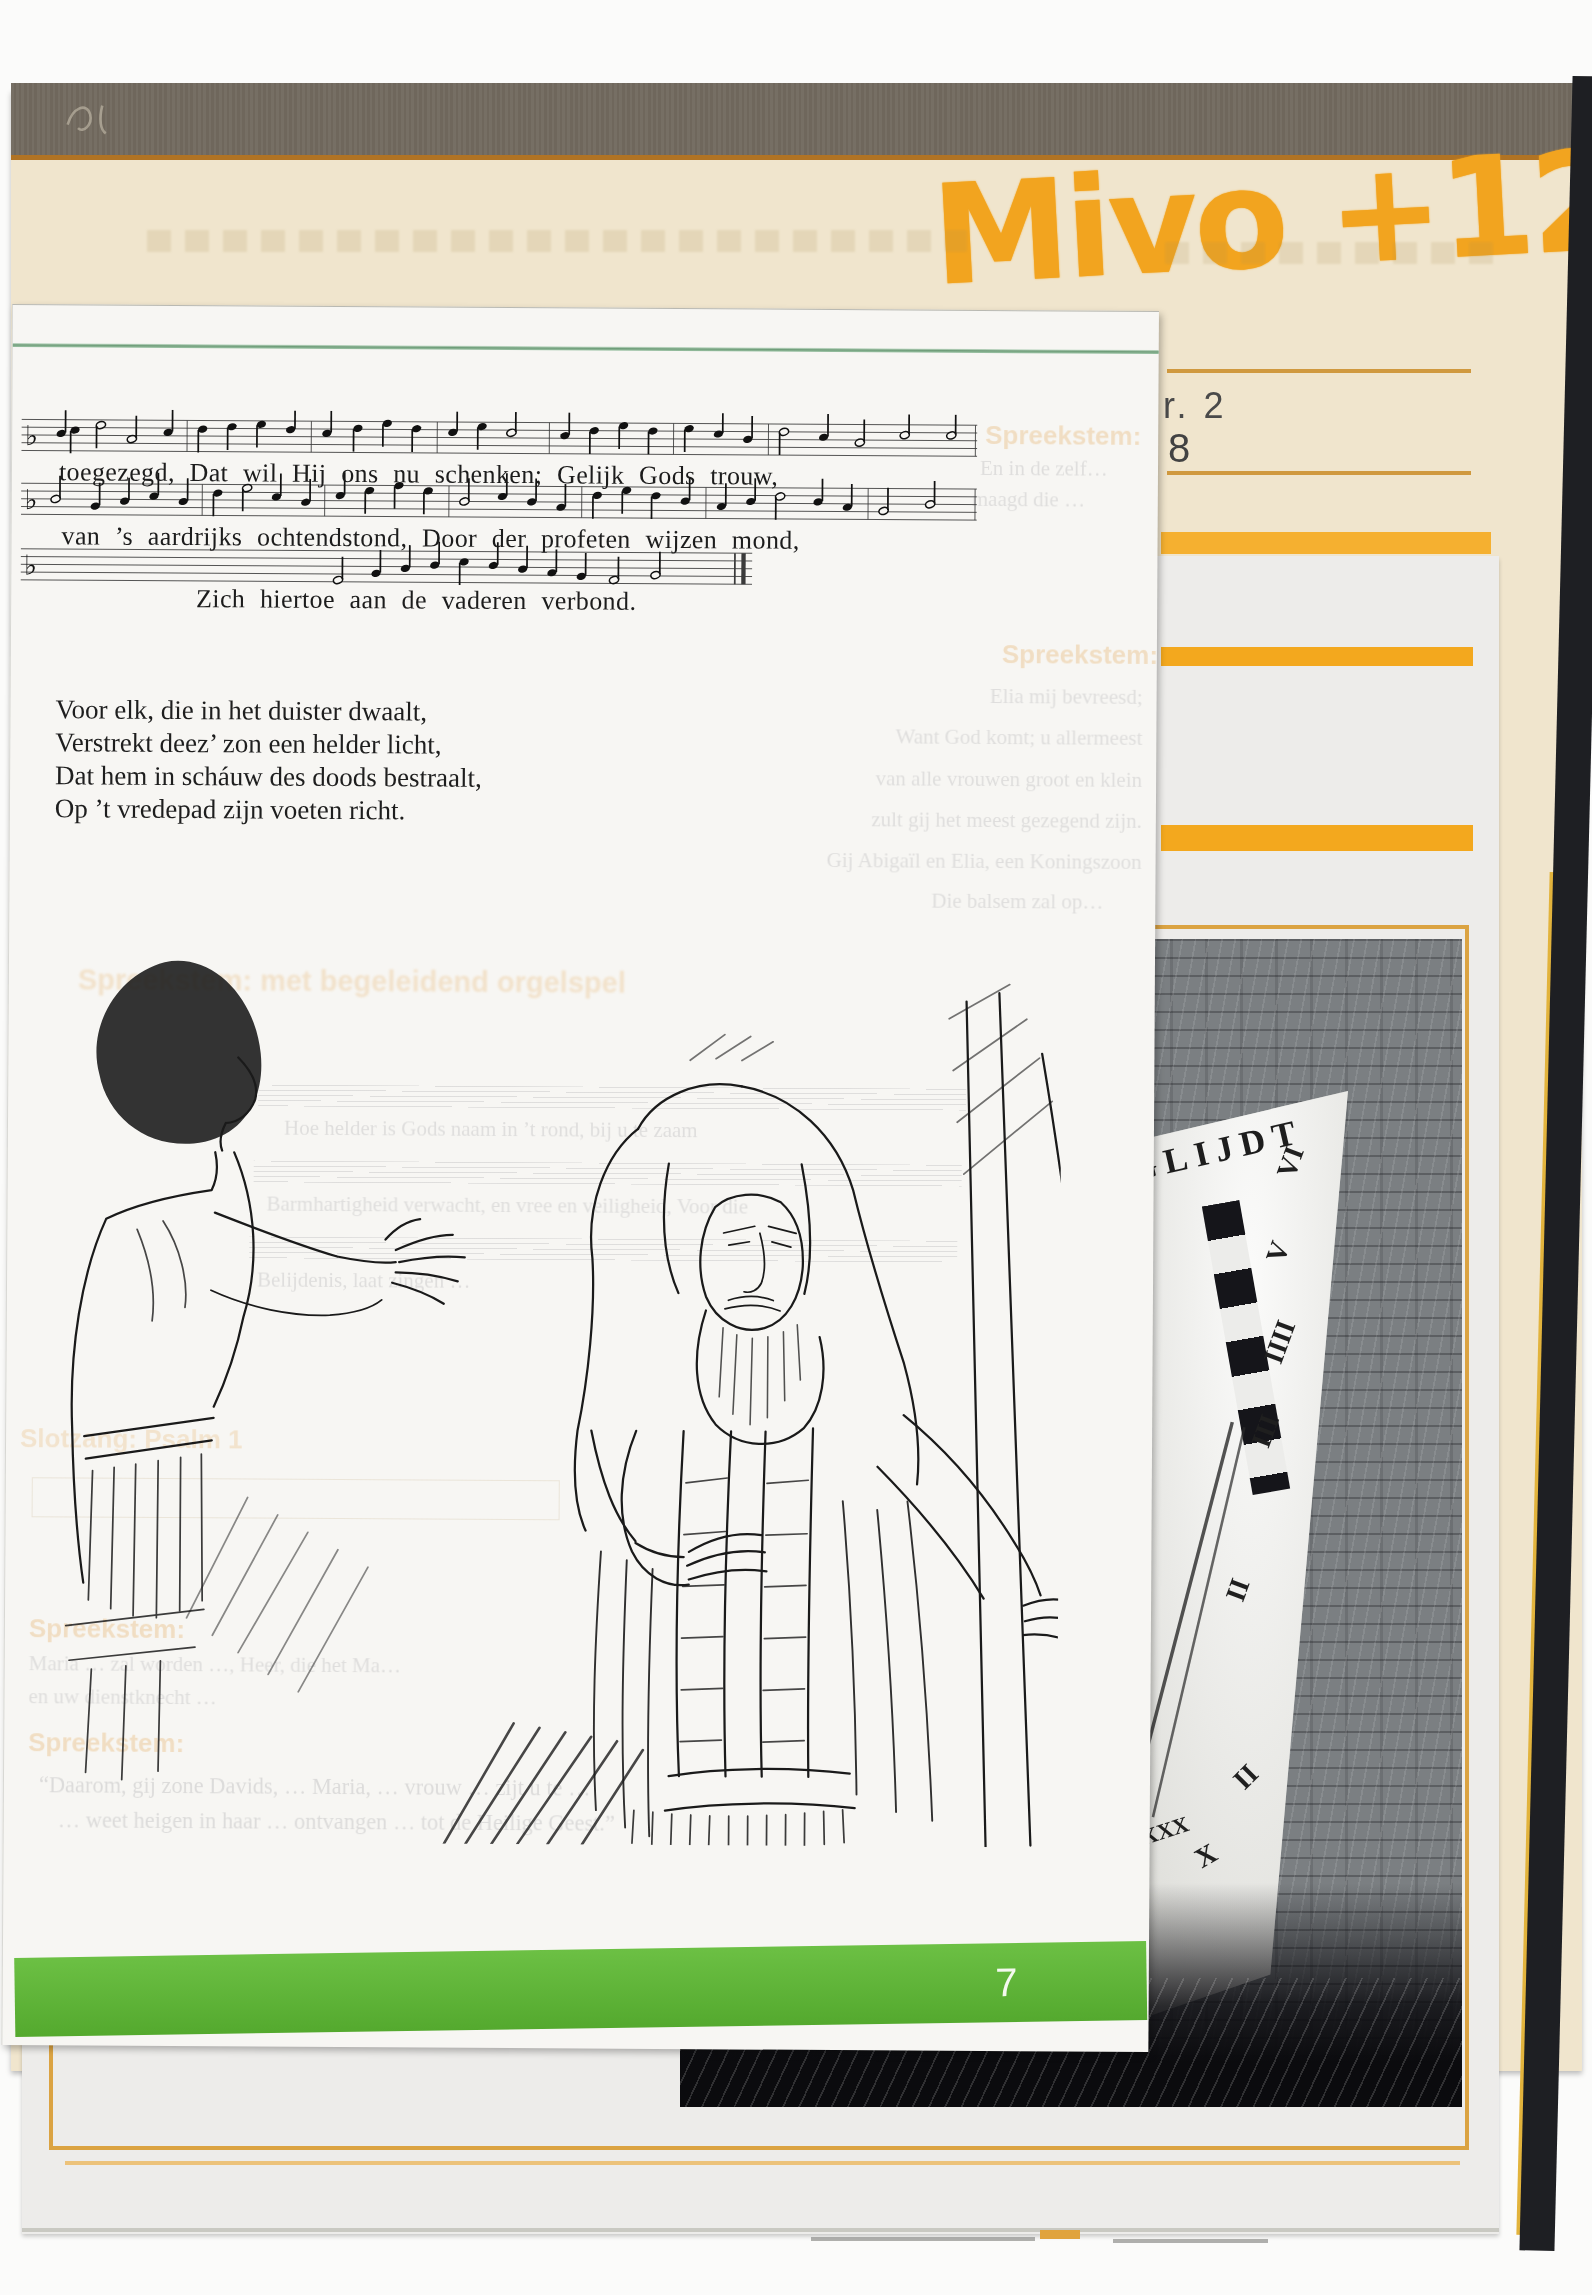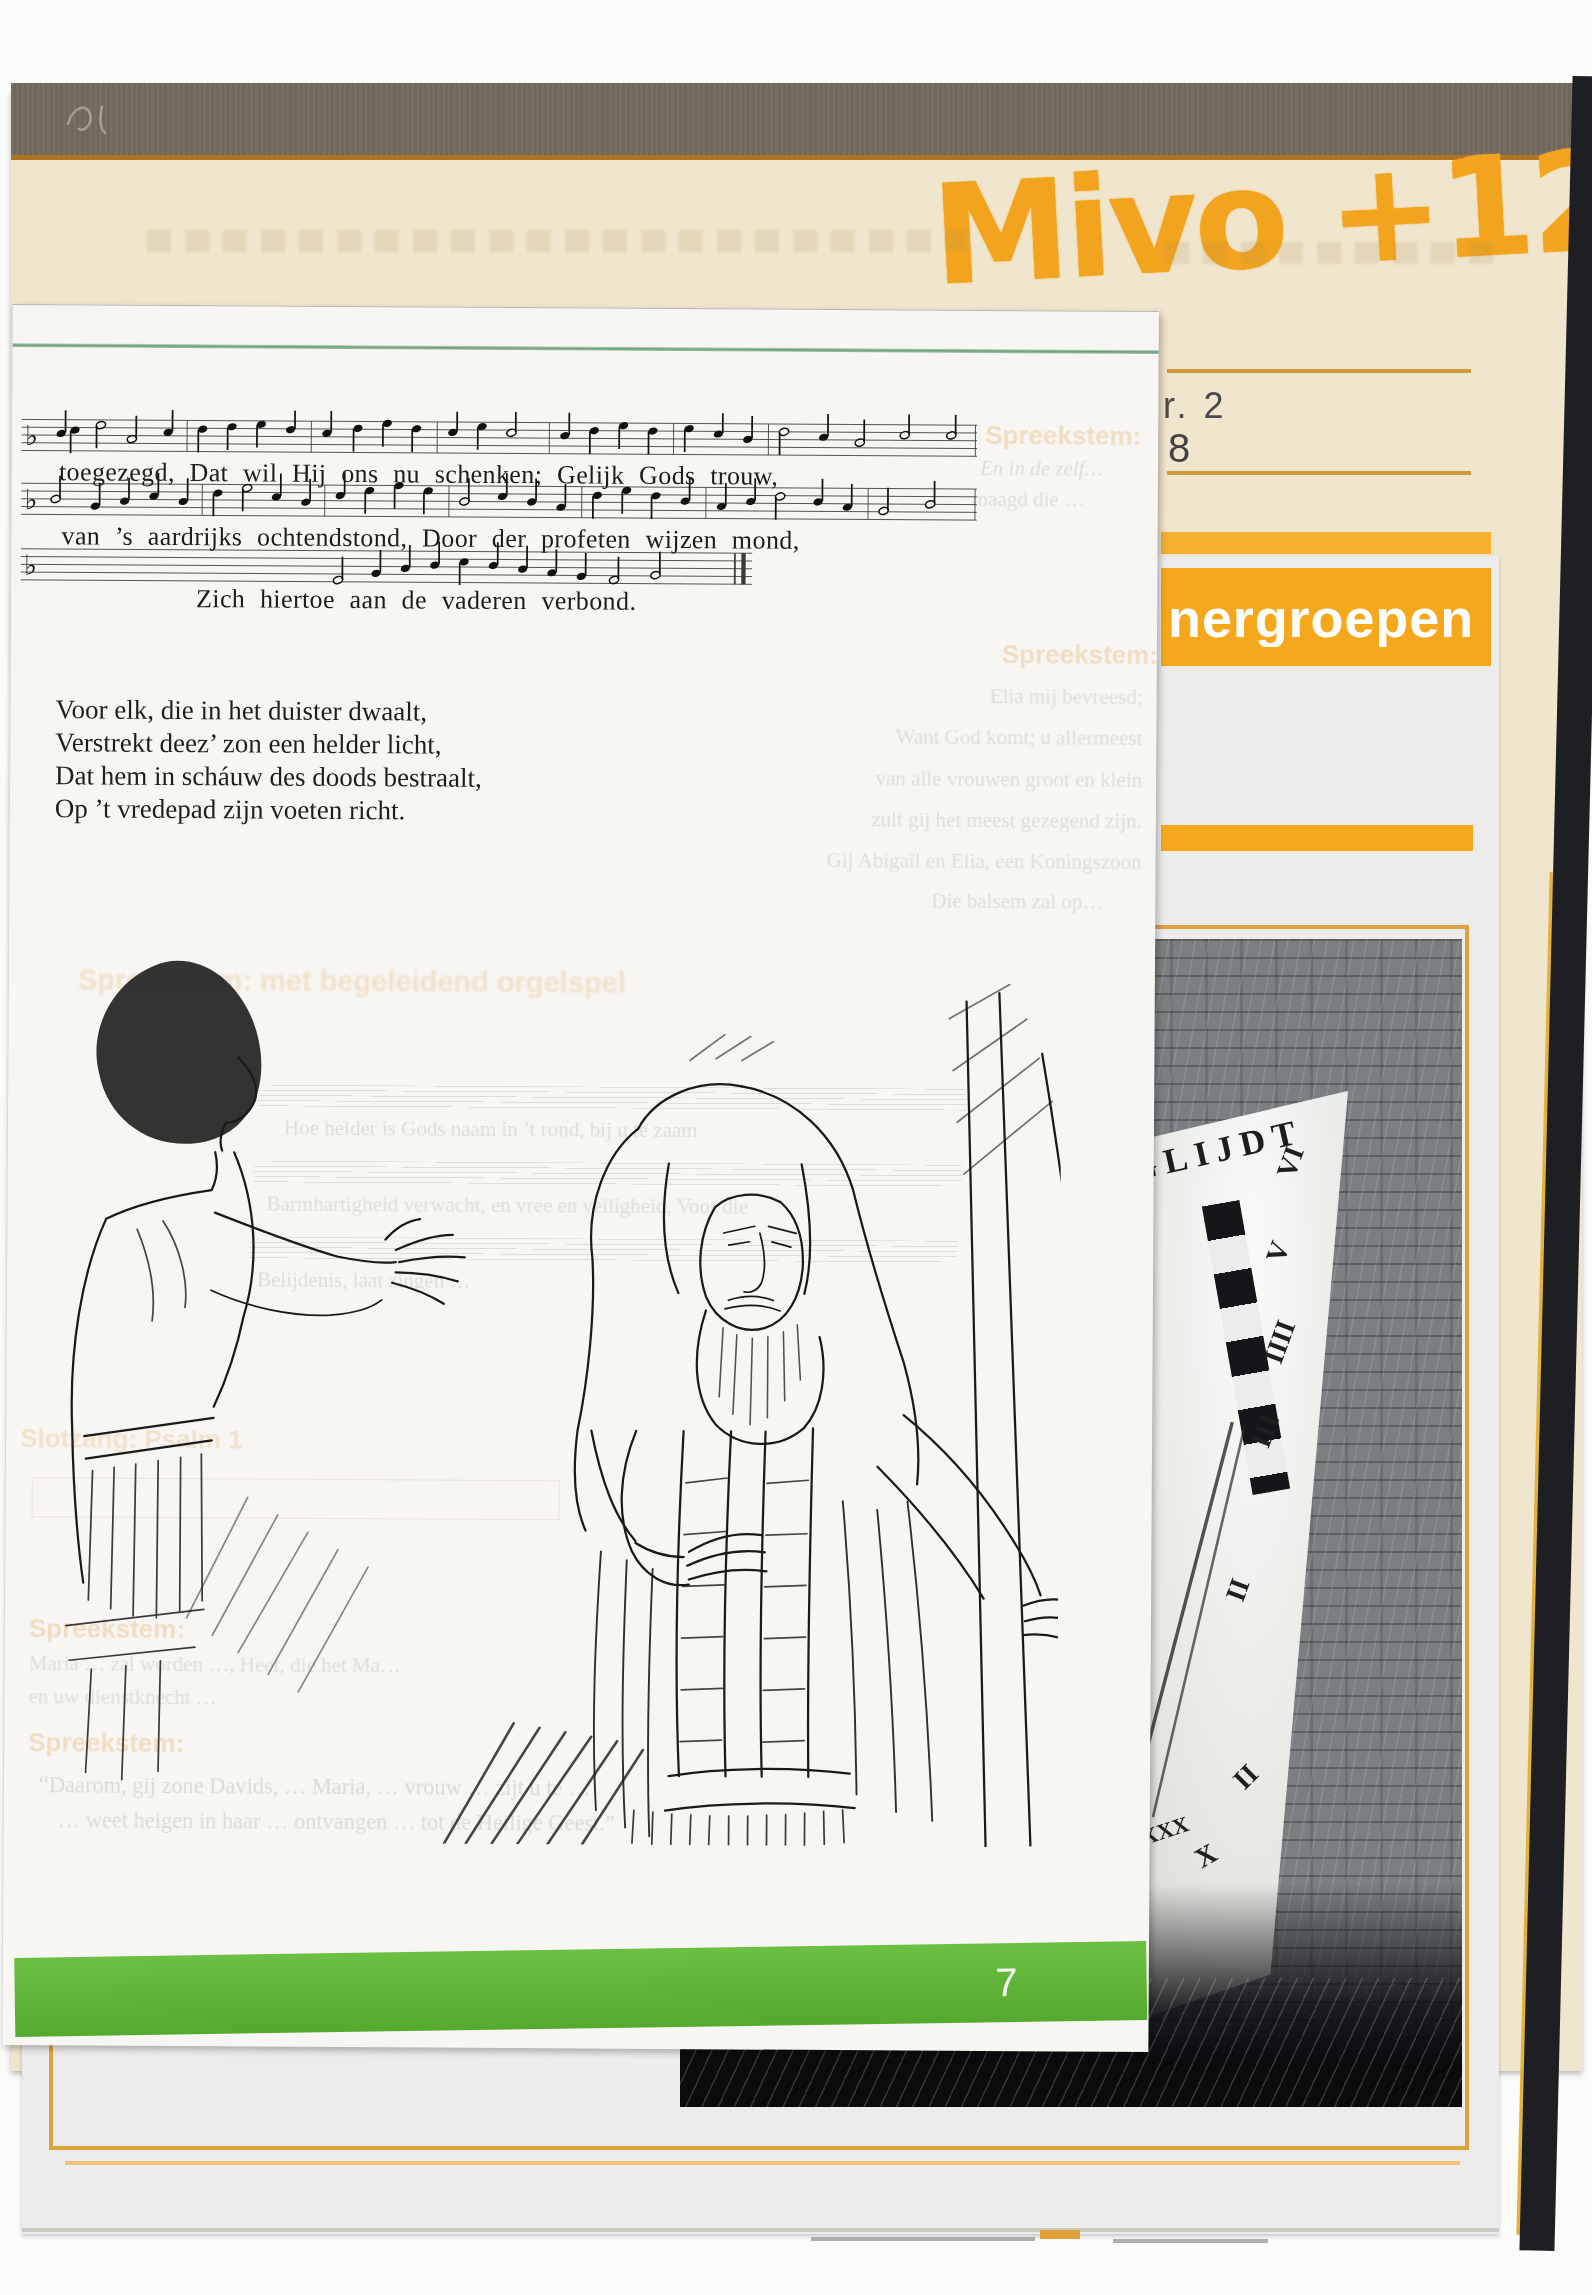--- a/index.html
+++ b/index.html
@@ -111,23 +111,20 @@
   <div class="t" id="mivo-logo">Mivo +12</div>
   <div class="abs ghost-blobs" style="left:147px;top:230px;width:820px;"></div>
   <div class="abs ghost-blobs" style="left:1165px;top:242px;width:328px;"></div>
   <div class="abs orange-rule" style="left:1167px;top:369px;width:304px;"></div>
   <div class="t" id="issue-no">r. 2</div>
   <div class="t" id="issue-year">8</div>
   <div class="abs orange-rule" style="left:1167px;top:471px;width:304px;"></div>
 
   <div class="abs" id="mid-page"></div>
   <div class="abs" id="small-orange-band"></div>
-  <div class="abs" id="banner">
-    <div class="t" id="banner-label">nergroepen</div>
-  </div>
   <div class="abs" id="headline-bar-top"></div>
   <div class="abs" id="headline-bar-bottom"></div>
 
   <div class="abs" id="orange-frame"></div>
 
   <div class="abs" id="photo">
     <div class="abs" id="dial">
       <div class="abs" id="dial-left-edge"></div>
       <div class="t" id="dial-inscription">GLIJDT</div>
       <div class="abs" id="gnomon"></div>
@@ -293,21 +290,21 @@
     <div class="lyric" style="left:129px;top:278px;width:552px;text-align:center;">Zich hiertoe aan de vaderen verbond.</div>
 
     <div class="abs" id="poem">
       <div class="poem-line">Voor elk, die in het duister dwaalt,</div>
       <div class="poem-line">Verstrekt deez’ zon een helder licht,</div>
       <div class="poem-line">Dat hem in scháuw des doods bestraalt,</div>
       <div class="poem-line">Op ’t vredepad zijn voeten richt.</div>
     </div>
 
     <div class="gh-head" style="left:973px;top:109px;">Spreekstem:</div>
-    <div class="gh-line" style="left:968px;top:145px;font-style:italic;">En in de zelf…</div>
+    <div class="gh-line" style="left:968px;top:145px;">En in de zelf…</div>
     <div class="gh-line" style="left:960px;top:176px;">maagd die …</div>
     <div class="gh-head" style="left:991px;top:328px;">Spreekstem:</div>
     <div class="gh-line" style="right:14px;top:373px;">Elia mij bevreesd;</div>
     <div class="gh-line" style="right:14px;top:414px;">Want God komt; u allermeest</div>
     <div class="gh-line" style="right:14px;top:456px;">van alle vrouwen groot en klein</div>
     <div class="gh-line" style="right:14px;top:497px;">zult gij het meest gezegend zijn.</div>
     <div class="gh-line" style="right:14px;top:538px;">Gij Abigaïl en Elia, een Koningszoon</div>
     <div class="gh-line" style="right:52px;top:578px;">Die balsem zal op…</div>
 
     <div class="gh-head" style="left:69px;top:658px;font-size:29px;opacity:.22;filter:blur(0.9px);">Spreekstem: met begeleidend orgelspel</div>

